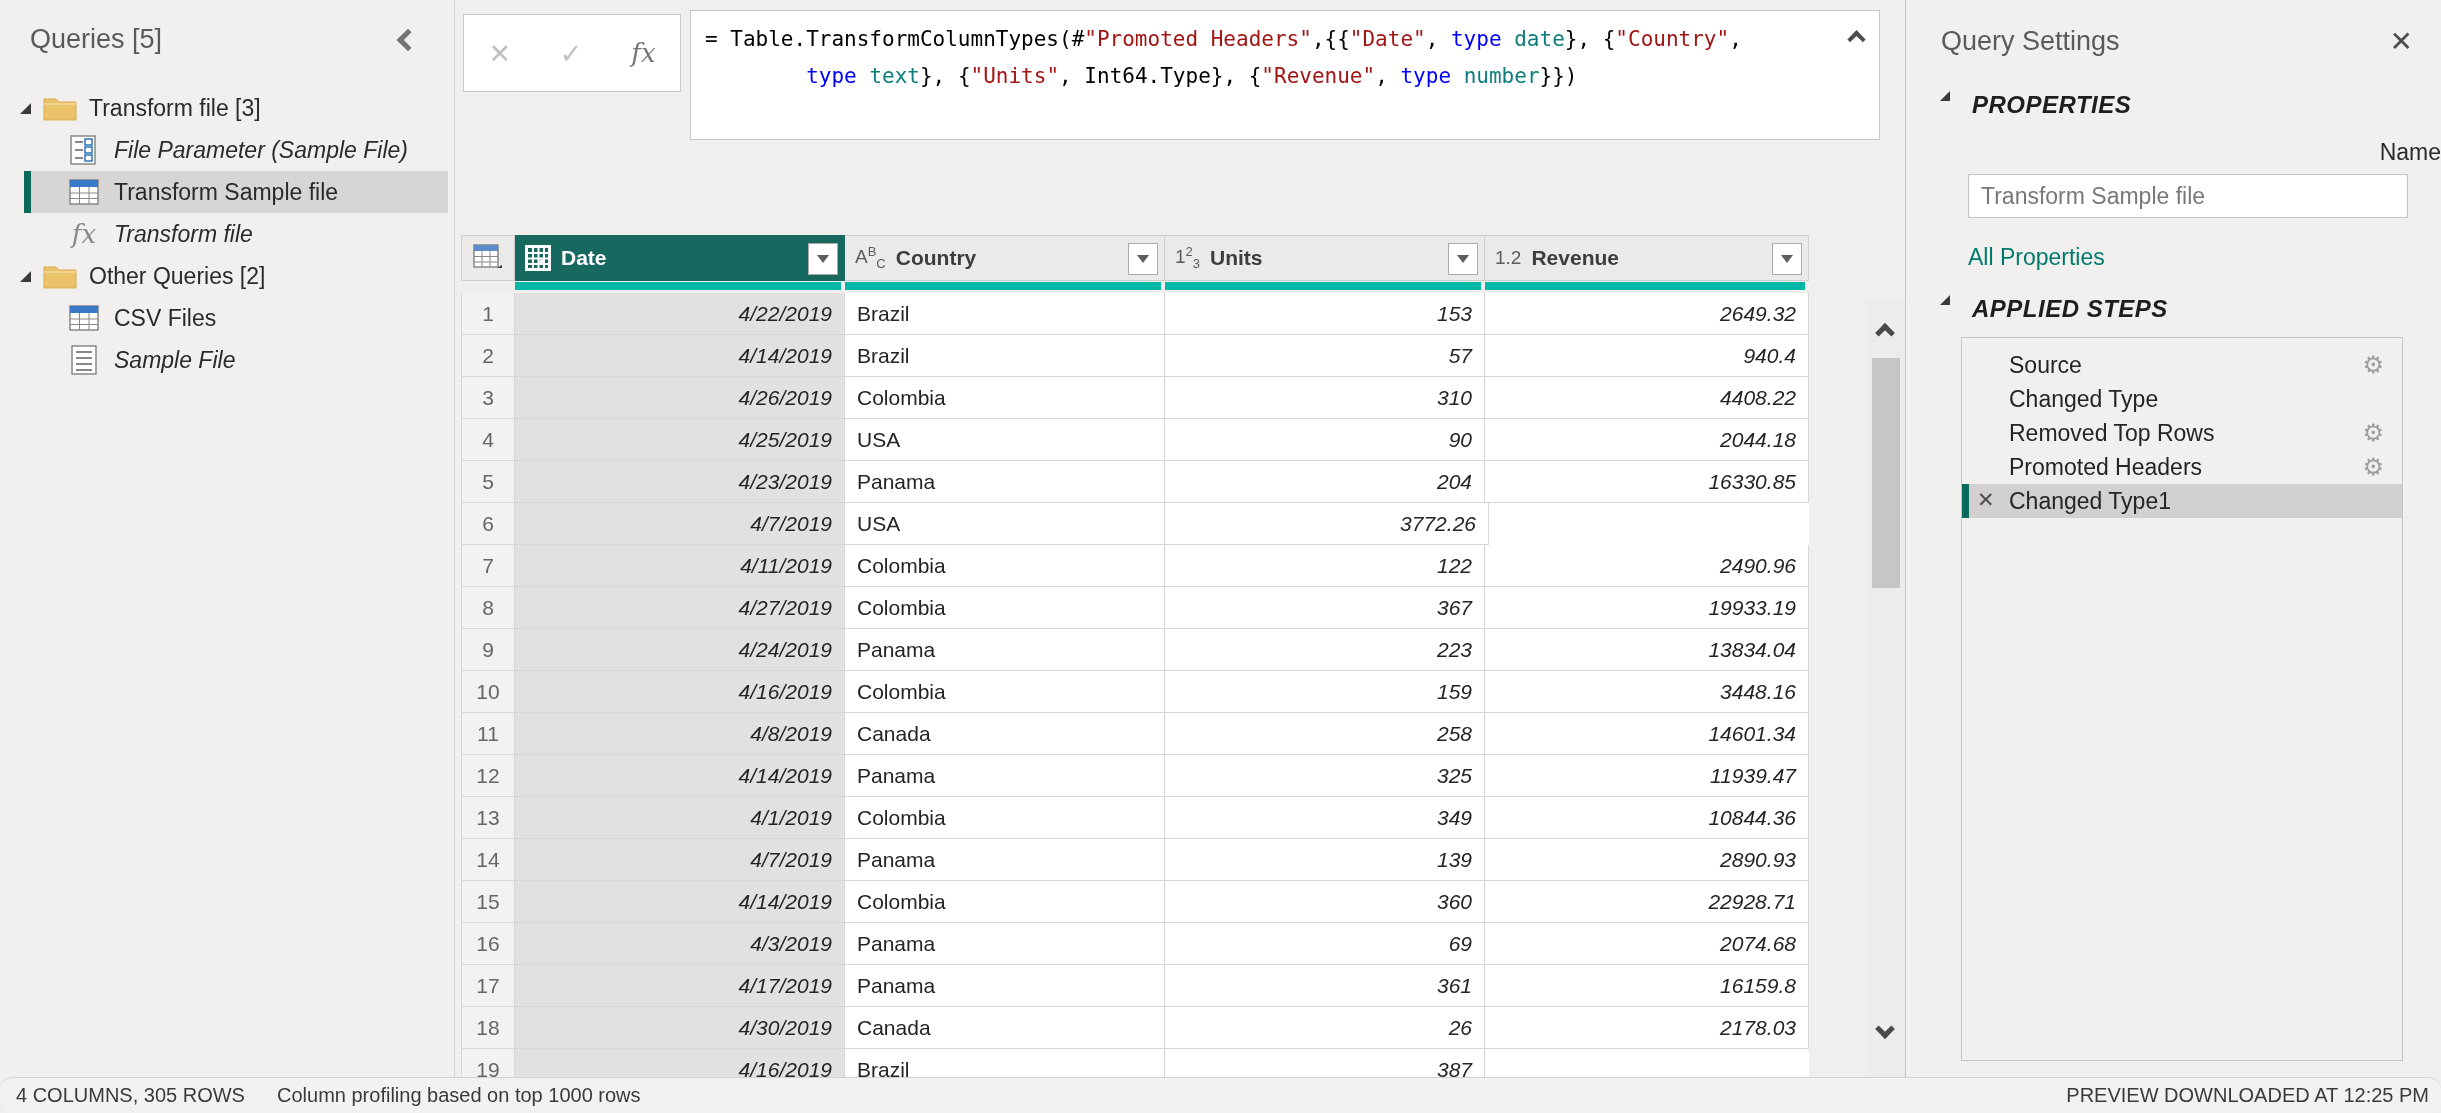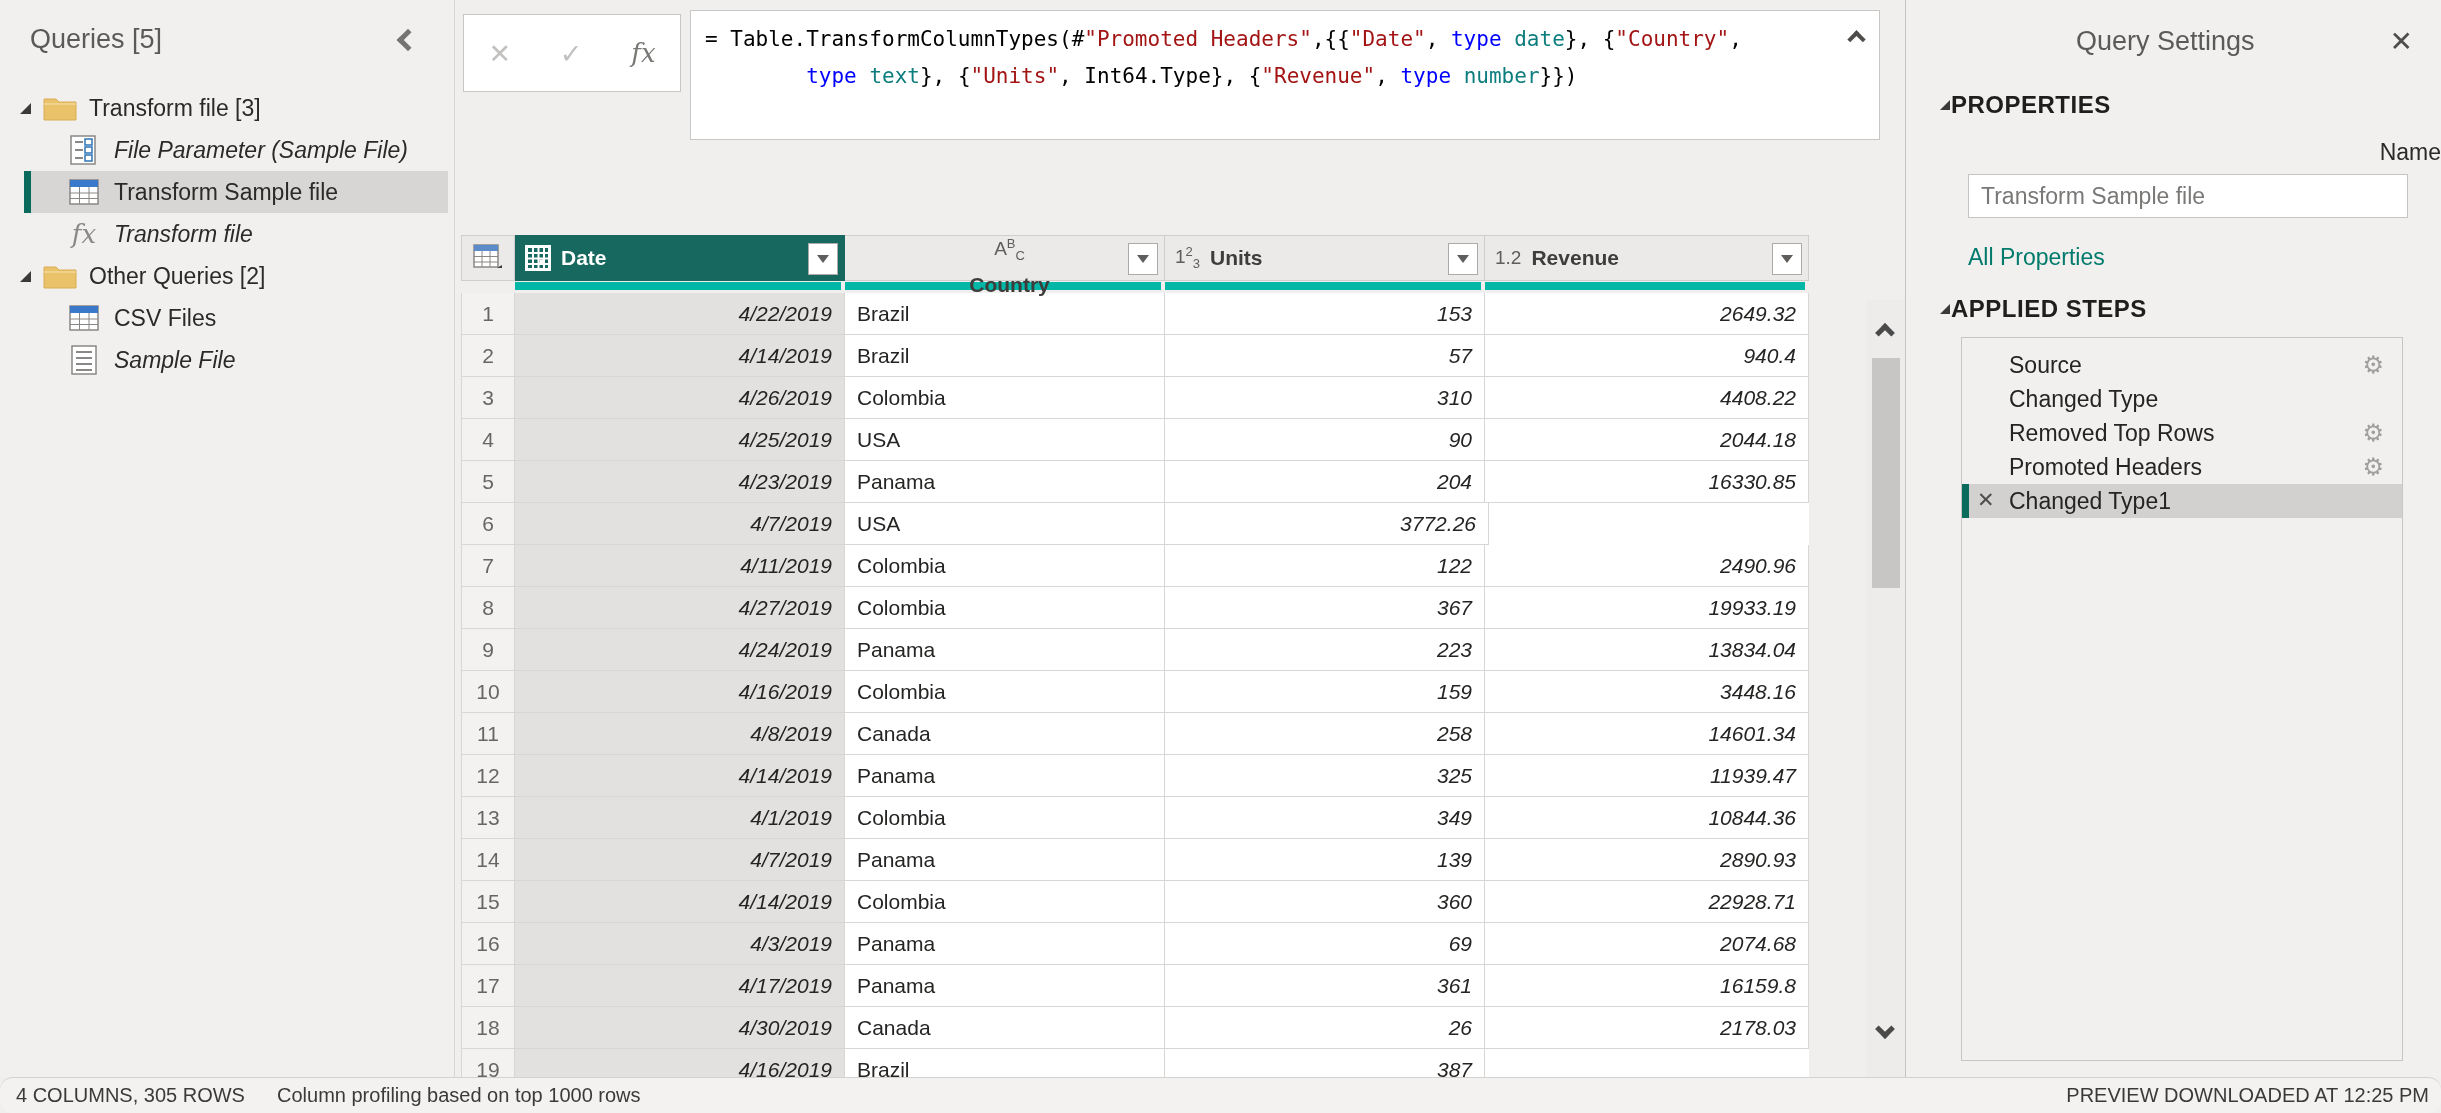--- a/index.html
+++ b/index.html
@@ -33,21 +33,21 @@
   .formula-box { position:absolute; left:235px; top:10px; width:1190px; height:130px; background:#FFF; border:1px solid #C8C7C6; }
   .formula-pre { font-family:"DejaVu Sans Mono","Liberation Mono",monospace; font-size:21px; line-height:37px; padding:10px 50px 10px 14px; white-space:pre-wrap; }
   .tok-plain { color:#000; } .tok-string { color:#A31515; } .tok-keyword { color:#0000FF; } .tok-type { color:#0E7D7D; }
   .formula-chev { position:absolute; right:16px; top:22px; width:13px; height:13px; border-top:4px solid #4F4D4B; border-right:4px solid #4F4D4B; transform:rotate(-45deg); cursor:pointer; }
 
   
   .grid { position:absolute; left:6px; top:235px; width:1348px; }
   .hrow { display:flex; height:46px; }
   .hcell { position:relative; display:flex; align-items:center; background:#EBEAE9; border-right:1px solid #CFCECD; border-top:1px solid #CFCECD; border-bottom:1px solid #CFCECD; padding-left:10px; gap:10px; cursor:pointer; }
   .hcell.first { width:54px; border-left:1px solid #CFCECD; justify-content:center; padding-left:0; }
-  .w1{width:330px;} .w2{width:320px;flex-direction:column;} .w3{width:320px;} .w4{width:324px;}
+  .w1{width:330px;} .w2{width:320px;} .w3{width:320px;} .w4{width:324px;}
   .hcell.sel { background:#17695F; border-color:#17695F; }
   .hlabel { font-size:21px; font-weight:bold; color:#3E3D3C; white-space:nowrap; }
   .hcell.sel .hlabel { color:#FFF; }
   .type-ic { font-size:19px; color:#5F5D5B; font-weight:normal; white-space:nowrap; flex:none; }
   .type-ic sup { font-size:13px; } .type-ic sub { font-size:13px; }
   .dd-btn { position:absolute; right:6px; top:7px; width:30px; height:32px; background:#FFF; border:1px solid #ABAAA9; display:flex; align-items:center; justify-content:center; cursor:pointer; }
   .dd-car { width:0; height:0; border-left:6px solid transparent; border-right:6px solid transparent; border-top:8px solid #5F5D5B; }
   .qband { display:flex; height:12px; }
   .qseg { height:8px; margin-top:1px; background:#02B7A5; }
   .qgut { width:54px; }
@@ -62,23 +62,23 @@
   
   .vscroll { position:absolute; left:1411px; top:300px; width:40px; height:777px; background:#EDECEB; }
   .chev-up,.chev-down { position:absolute; left:12px; width:14px; height:14px; border-top:5px solid #4A4A4A; border-right:5px solid #4A4A4A; cursor:pointer; }
   .chev-up { top:26px; transform:rotate(-45deg); }
   .chev-down { top:722px; transform:rotate(135deg); }
   .vthumb { position:absolute; left:6px; top:58px; width:28px; height:230px; background:#C8C6C4; cursor:pointer; }
 
   
   .qs { width:536px; height:100%; background:#F1F0EF; border-left:1px solid #C6C4C2; position:relative; flex:none; display:flex; flex-direction:column; }
   .qs-header { padding:26px 28px 0 35px; display:flex; align-items:center; }
-  .qs-title { font-size:27px; color:#5A5A5A; flex:1;text-align:center; }
+  .qs-title { font-size:27px; color:#5A5A5A; flex:1; }
   .x-glyph { font-size:28px; color:#4F4D4B; font-family:"DejaVu Sans",sans-serif; cursor:pointer; line-height:1; }
-  .sect { display:flex; align-items:center; gap:1px; padding-left:34px; }
+  .sect { display:flex; gap:22px; padding-left:34px;font-style:italic; }
   .sect-title { font-size:24px; font-weight:bold; color:#1F1E1D; letter-spacing:0.5px; }
   .tri-sm { width:0; height:0; border-bottom:10px solid #3B3A39; border-left:10px solid transparent; }
   .props { margin-top:34px; }
   .name-label { font-size:23px; color:#2B2A29; margin:20px 0 8px 62px;text-align:right; }
   .name-input { margin-left:62px; width:440px; height:44px; background:#FFF; border:1px solid #C6C4C2; font-size:23px; color:#7A7876; padding:0 12px; font-family:inherit; }
   .all-props { margin:26px 0 0 62px; font-size:23px; color:#007A6B; cursor:pointer; width:fit-content; }
   .steps-sect { margin-top:24px; }
   .steps-box { margin:14px 38px 16px 55px; border:1px solid #C8C6C4; flex:1; padding-top:10px; overflow:hidden; }
   .step { height:34px; display:flex; align-items:center; position:relative; padding-left:47px; cursor:pointer; }
   .step-label { font-size:23px; color:#252423; flex:1; white-space:nowrap; }

